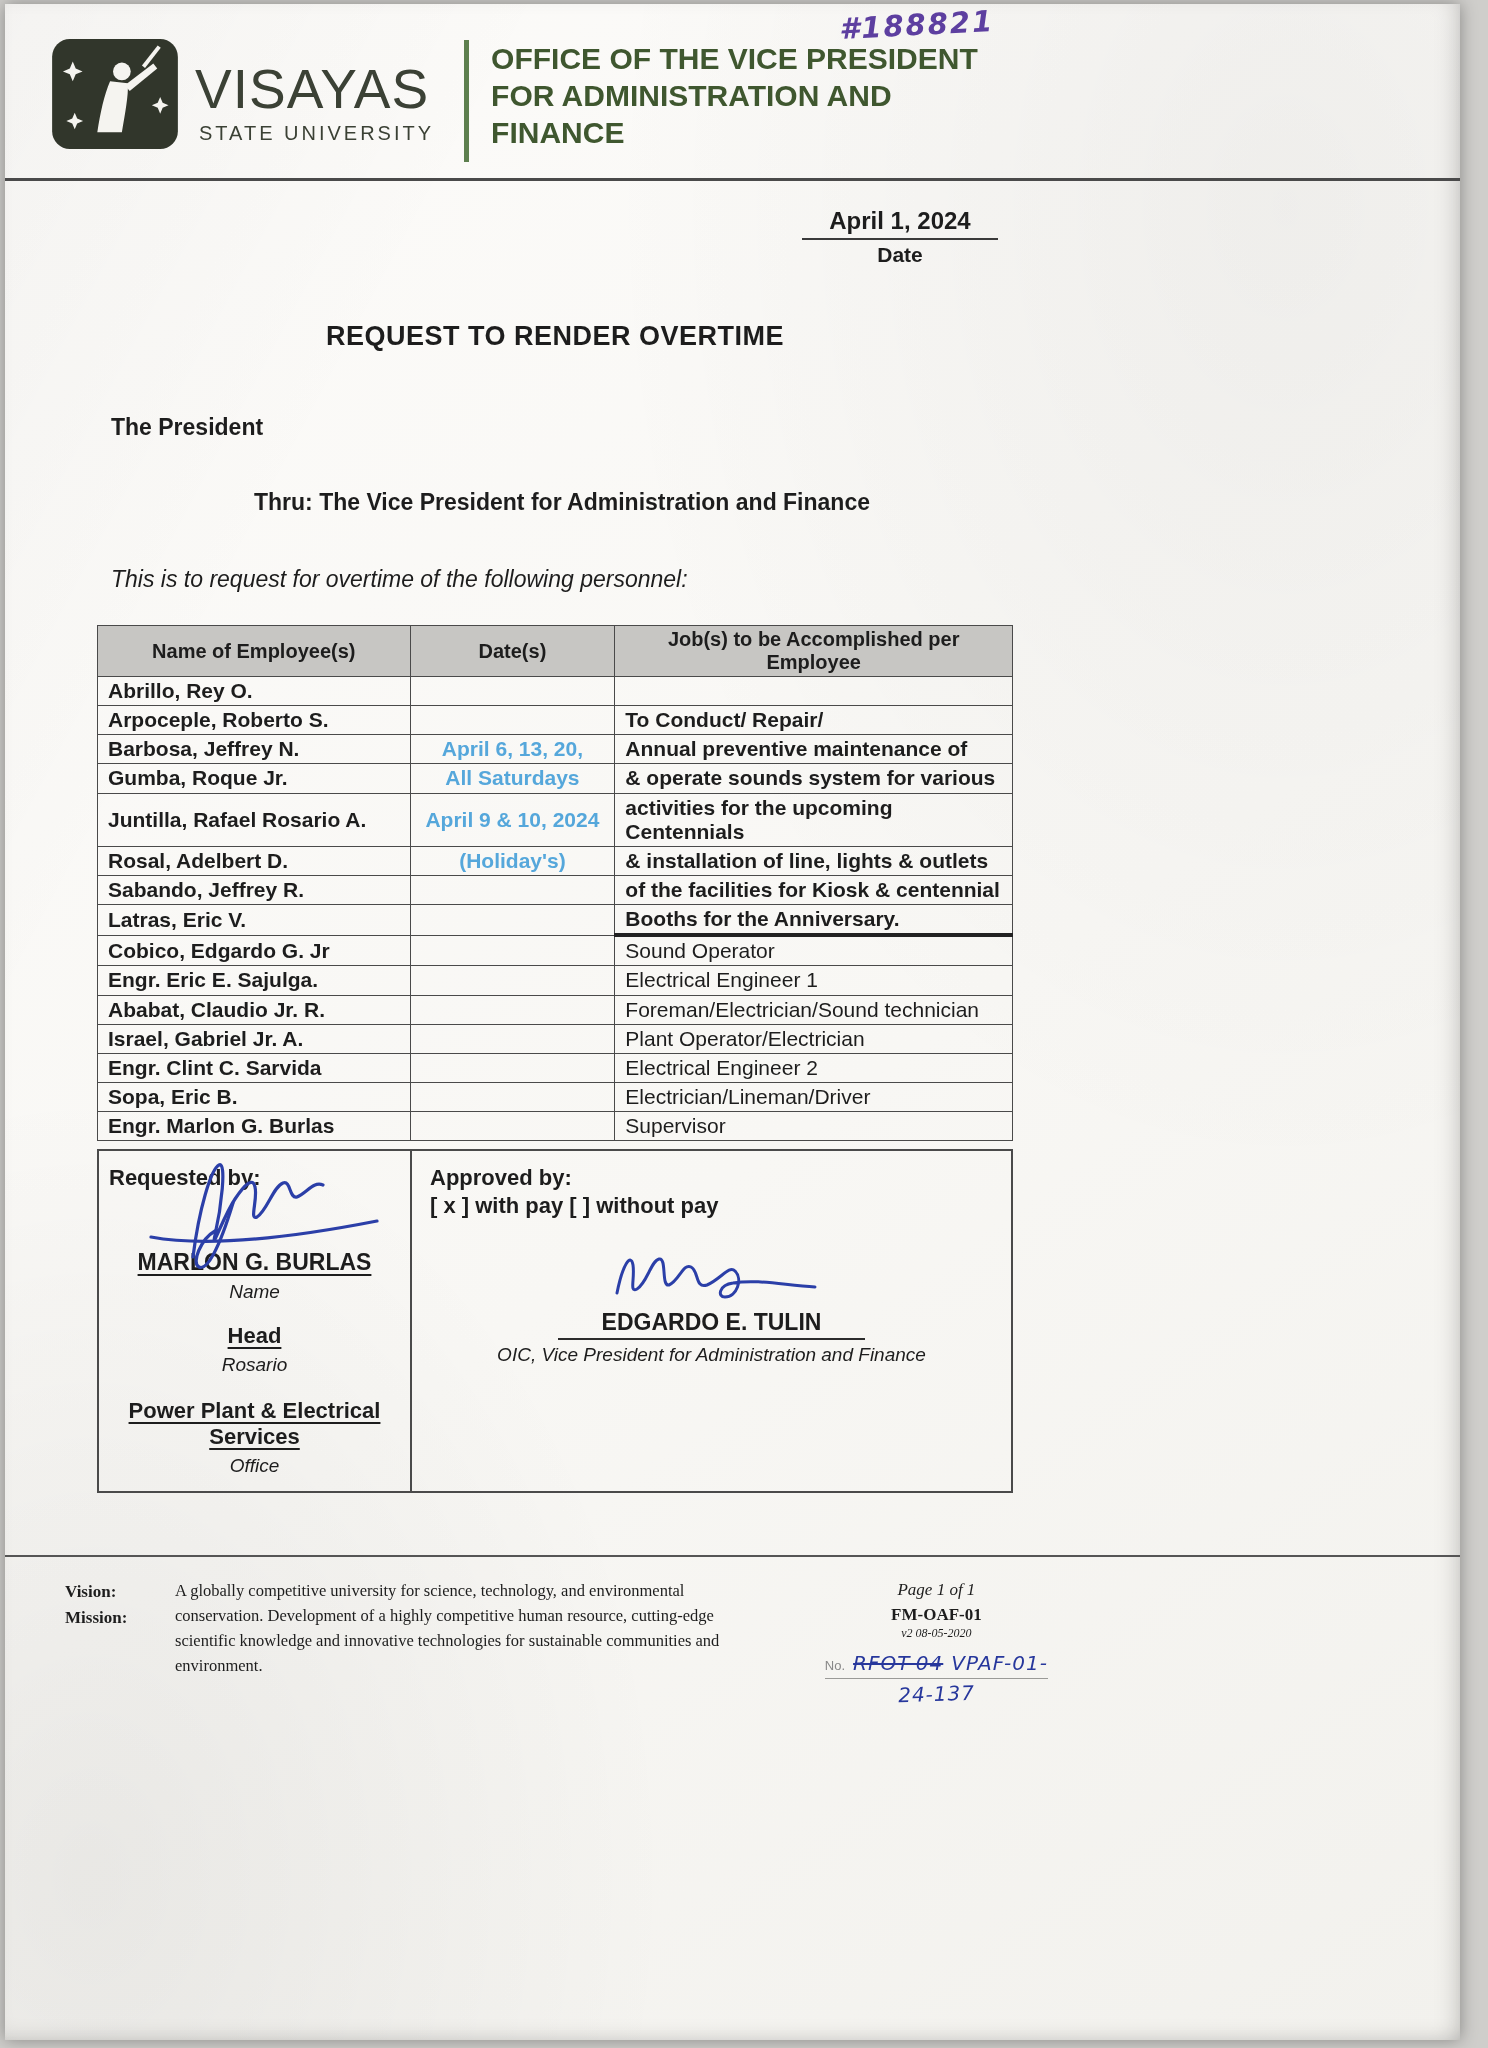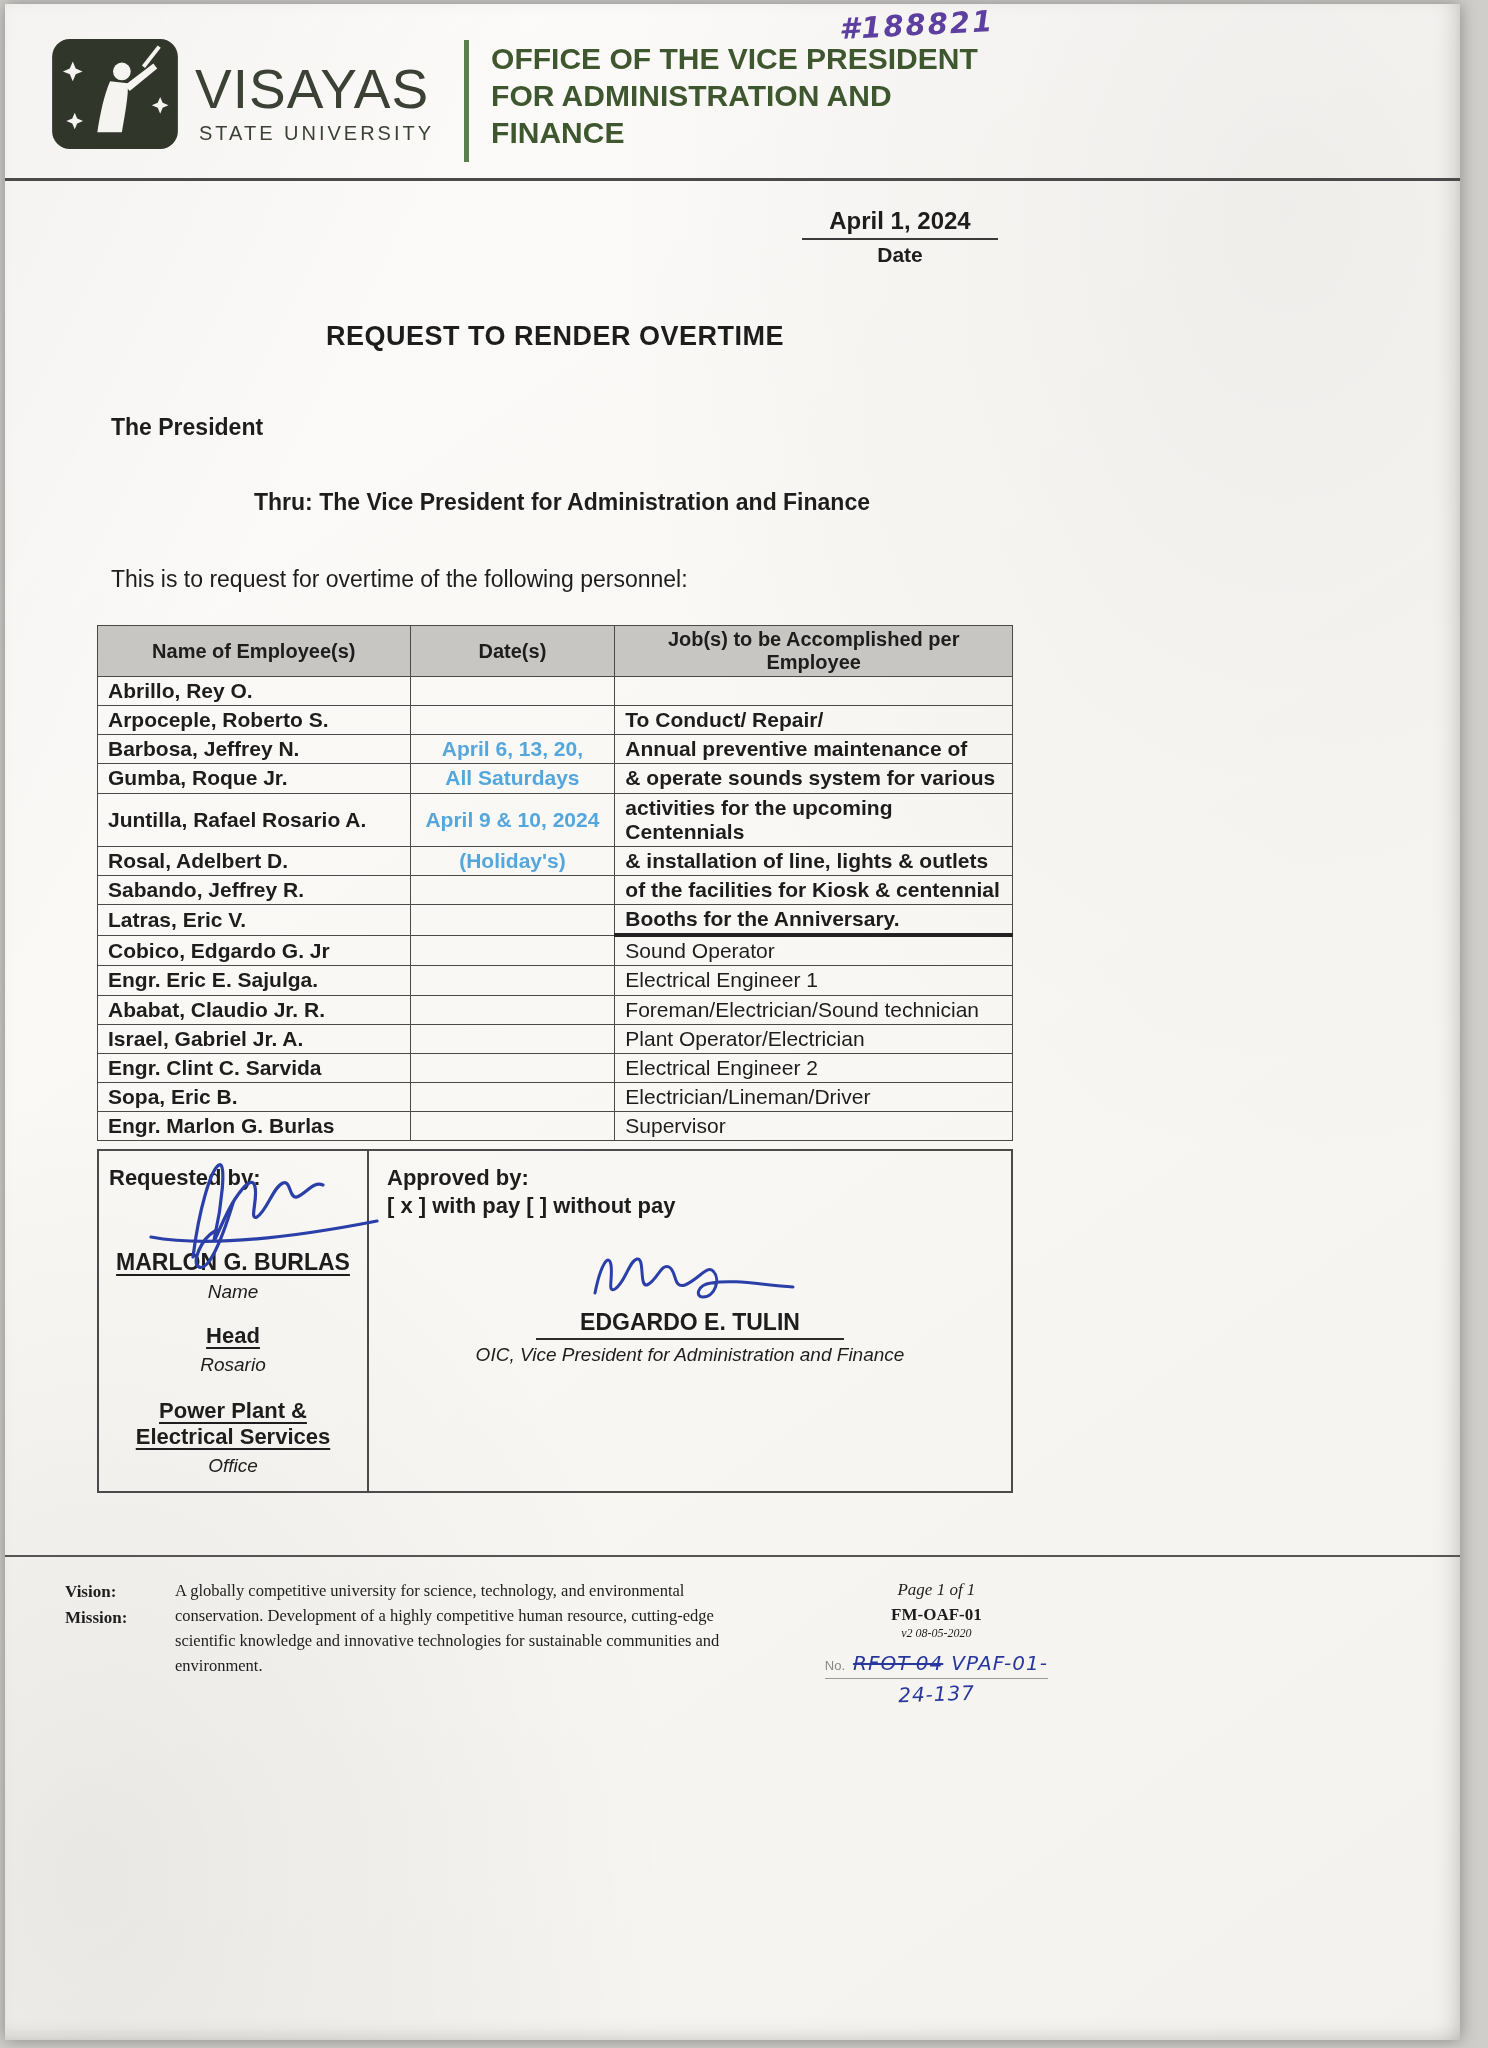--- a/index.html
+++ b/index.html
@@ -39,38 +39,38 @@
   .header-rule { height:3px; background:#4a4a4a; margin-top:16px; }
   
   .date-block { width:196px; margin:26px 462px 0 auto; text-align:center;font-weight:bold; }
   .date-value { display:block; font-size:24px; padding:0 6px 3px; border-bottom:2px solid #3a3a3a; }
   .date-label { display:block; font-size:21px; margin-top:3px; }
   
   .content { width:916px; margin-left:92px; }
   .doc-title { text-align:center; font-size:27px; font-weight:bold; letter-spacing:0.5px; margin-top:54px; }
   .addressee { font-size:23px; font-weight:bold; margin:62px 0 0 14px; }
   .thru      { font-size:23px; font-weight:bold; margin:48px 0 0 14px;text-align:center; }
-  .intro     { font-size:23px; margin:50px 0 0 14px; }
+  .intro     { font-size:23px; margin:50px 0 0 14px;font-style:italic; }
   
   table.roster { border-collapse:collapse; width:916px; margin-top:32px; }
   .roster th {
     background:#c7c6c3; border:1px solid #4a4a4a;
     font-weight:bold; font-size:20px; padding:2px 4px; height:26px;
   }
   .roster td { border:1px solid #4a4a4a; font-size:21px; padding:2px 10px; height:26px; line-height:1.15; }
   td.name { font-weight:bold; width:313px; }
   td.date { width:205px; text-align:center; font-weight:bold; }
   td.date.blue { color:#55a7db; }
   td.job  { width:398px; }
   td.job.b { font-weight:bold; }
   td.thick { border-bottom:4px solid #222; }
   
   .sigbox { display:flex; width:916px; border:2px solid #4a4a4a; margin-top:8px; min-height:288px; }
   .sig-left {
-    width:270px; border-right:2px solid #4a4a4a; position:relative;
+    width:313px; border-right:2px solid #4a4a4a; position:relative;
     padding:14px 10px 14px; display:flex; flex-direction:column; align-items:center;
   }
   .sig-right { flex:1; position:relative; padding:14px 18px 14px; }
   .sig-label { align-self:flex-start; font-weight:bold; font-size:22px; }
   .pay { font-weight:bold; font-size:22px; margin-top:2px; }
   .u { text-decoration:underline; text-decoration-thickness:2px; text-underline-offset:4px; }
   .sig-name { font-weight:bold; font-size:23px; margin-top:58px; text-align:center; }
   .sig-sub  { font-style:italic; font-size:19px; margin-top:5px; text-align:center; }
   .sig-pos  { font-weight:bold; font-size:22px; margin-top:20px; }
   .sig-office { font-weight:bold; font-size:22px; margin-top:22px; text-align:center; max-width:272px; }

